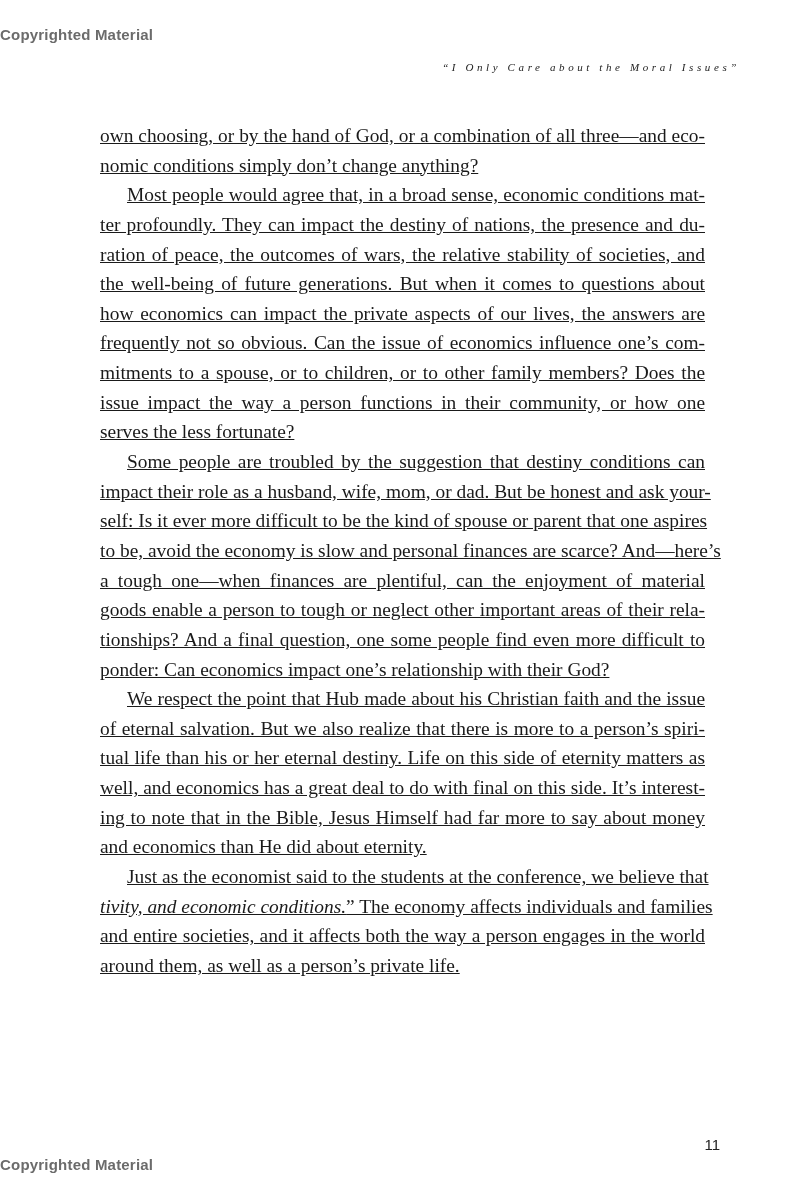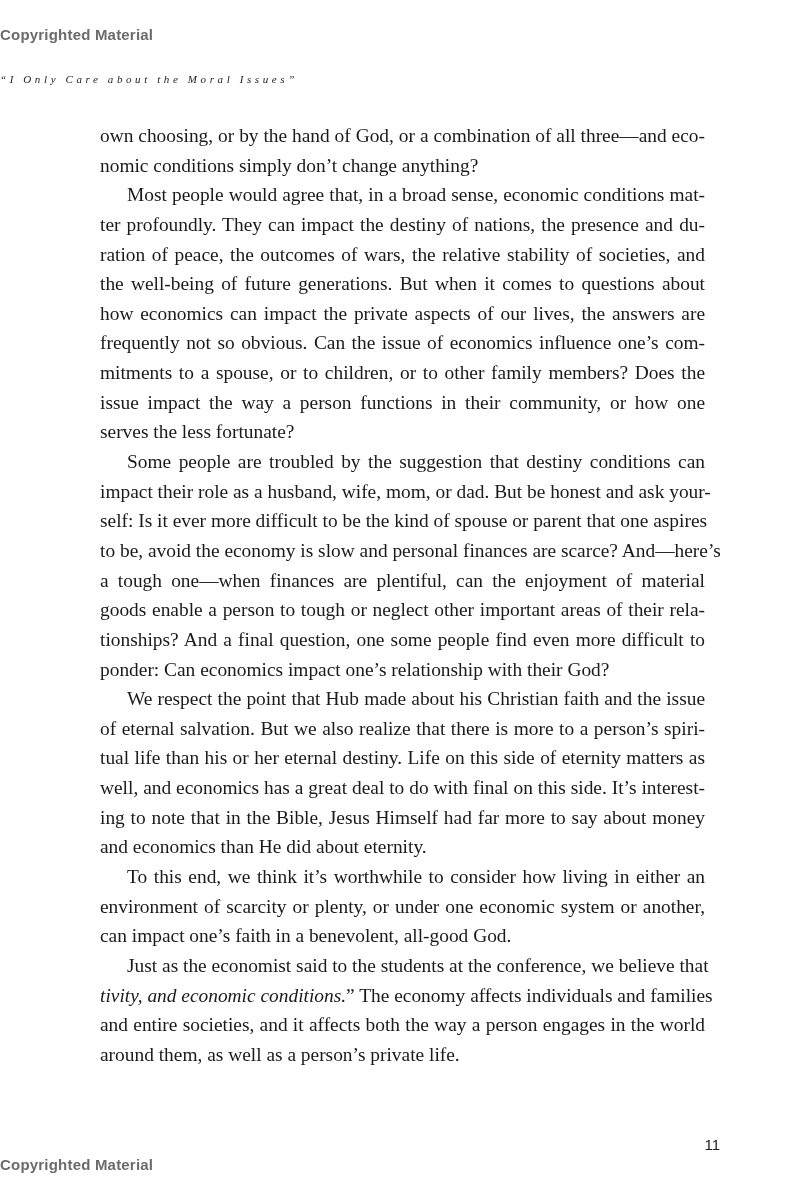--- a/index.html
+++ b/index.html
@@ -5,36 +5,37 @@
     html, body { margin: 0; padding: 0; background: #ffffff; }
     body { width: 800px; height: 1200px; position: relative; overflow: hidden; }
     .watermark {
       position: absolute; left: 0; width: 800px; text-align: left;
       font-family: "Liberation Sans", sans-serif; font-size: 15px;
       color: #6b6b6b; font-weight: bold; letter-spacing: 0.2px;
     }
     #wm-top { top: 26px; }
     #wm-bottom { top: 1156px; }
     .running-head {
-      position: absolute; top: 61px; left: 0; width: 740px; text-align: left;
+      position: absolute; top: 61px; left: 0; width: 740px; text-align: right;
       font-family: "Liberation Serif", serif; font-style: italic;
-      font-size: 11px; letter-spacing: 3.6px; color: #222; margin-top: 12px;
+      font-size: 11px; letter-spacing: 3.6px; color: #222;
     }
     .page-number {
       position: absolute; top: 1136px; left: 676px; width: 44px; text-align: right;
       font-family: "Liberation Sans", sans-serif; font-size: 15px; color: #222;
     }
     .body-text {
       position: absolute; top: 121px; left: 100px; width: 605px;
       font-family: "Liberation Serif", serif; font-size: 19.4px; color: #1a1a1a;
       line-height: 29.65px;
     }
     .line {
       display: block; white-space: nowrap; text-align: justify; text-align-last: justify;
       height: 29.65px;
+      text-decoration: underline;
     }
     .line.last { text-align-last: left; }
     .line.indent { padding-left: 27px; }
     .it { font-style: italic; }
   </style>
 </head>
 <body>
 
 <div class="watermark" id="wm-top">Copyrighted Material</div>
 <div class="running-head">“I Only Care about the Moral Issues”</div>
@@ -67,25 +68,20 @@
     </div>
     <div>
       <span class="line indent">We respect the point that Hub made about his Christian faith and the issue</span>
       <span class="line">of eternal salvation. But we also realize that there is more to a person’s spiri-</span>
       <span class="line">tual life than his or her eternal destiny. Life on this side of eternity matters as</span>
       <span class="line">well, and economics has a great deal to do with final on this side. It’s interest-</span>
       <span class="line">ing to note that in the Bible, Jesus Himself had far more to say about money</span>
       <span class="line last">and economics than He did about eternity.</span>
     </div>
     <div>
-      <span class="line indent">To this end, we think it’s worthwhile to consider how living in either an</span>
-      <span class="line">environment of scarcity or plenty, or under one economic system or another,</span>
-      <span class="line last">can impact one’s faith in a benevolent, all-good God.</span>
-    </div>
-    <div>
       <span class="line indent">Just as the economist said to the students at the conference, we believe that</span>
       <span class="line"><span class="it">tivity, and economic conditions.</span><span>” The economy affects individuals and families</span></span>
       <span class="line">and entire societies, and it affects both the way a person engages in the world</span>
       <span class="line last">around them, as well as a person’s private life.</span>
     </div>
   </div>
 
 <div class="page-number">11</div>
 <div class="watermark" id="wm-bottom">Copyrighted Material</div>
 

